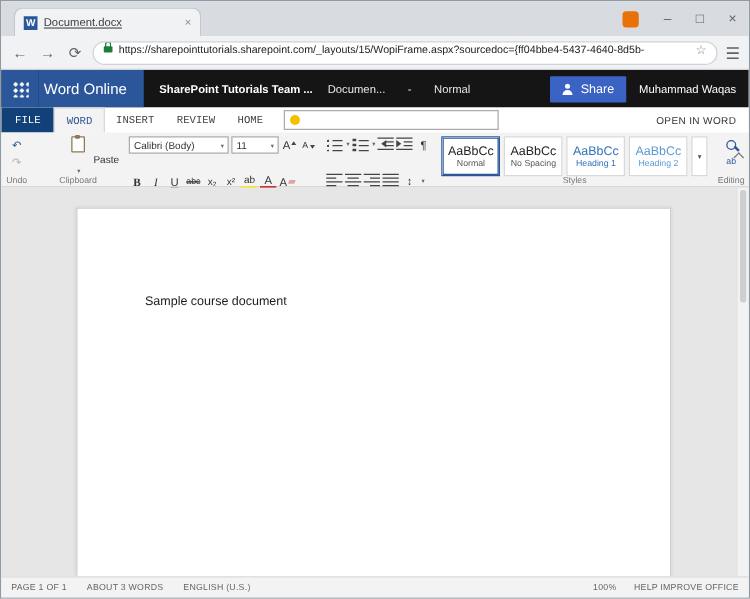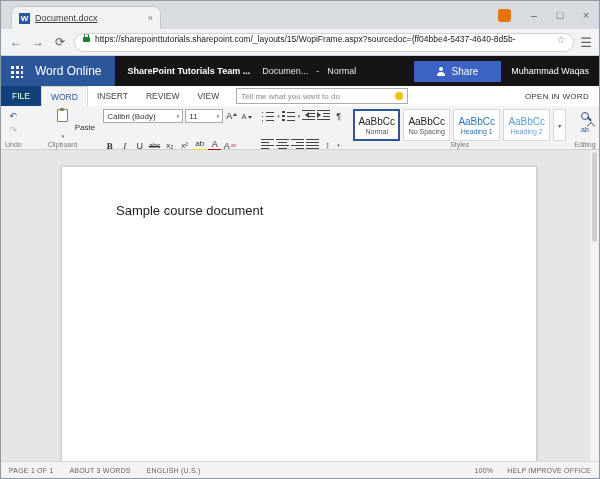--- a/index.html
+++ b/index.html
@@ -35,33 +35,33 @@
   .menu-btn { font-size:13px; color:#5f6368; }
 
   
   .suitebar { height:30px; flex:0 0 30px; background:#151515; display:flex; align-items:stretch; color:#fff; }
   .waffle-btn { width:30px; background:#2b579a; display:flex; align-items:center; justify-content:center; }
   .waffle { width:13px; height:13px;
             background:radial-gradient(circle,#fff 1.4px,transparent 1.7px) 0 0/5px 5px; }
   .appname { background:#2b579a; display:flex; align-items:center; padding:0 14px 0 4px;
              font-size:12px; color:#fff; }
   .site-label { display:flex; align-items:center; padding:0 12px; font-size:9px; font-weight:bold; }
-  .doc-group { display:flex; align-items:center; gap:8px; font-size:9px; color:#e8e8e8; }
+  .doc-group { display:flex; align-items:center; gap:18px; font-size:9px; color:#e8e8e8; }
   .share-btn { margin-left:auto; align-self:center; height:21px; background:#3a63c4; color:#fff;
-               display:flex; align-items:center; gap:6px; padding:0 23px; font-size:10px; border-radius:1px; }
+               display:flex; align-items:center; gap:6px; padding:0 10px; font-size:10px; border-radius:1px; }
   .person { width:9px; height:9px; position:relative; }
   .person::before { content:""; position:absolute; top:0; left:2.5px; width:4px; height:4px;
                     border-radius:50%; background:#fff; }
   .person::after { content:""; position:absolute; bottom:0; left:0.5px; width:8px; height:4px;
                    border-radius:4px 4px 0 0; background:#fff; }
   .user-name { display:flex; align-items:center; padding:0 10px; font-size:9px; }
 
   
   .rtabs { height:20px; flex:0 0 20px; background:#fff; display:flex; align-items:stretch; }
-  .rtab { display:flex; align-items:center; padding:0 9px; font-size:8.5px; color:#444; }
+  .rtab { display:flex; align-items:center; padding:0 9px; font-size:8.5px; color:#444;font-family:Liberation Mono, monospace; }
   .rtab.file { background:#124078; color:#fff; padding:0 11px; }
   .rtab.active { color:#2b579a; background:#f3f3f3; border:1px solid #d8d8d8; border-bottom:none; }
   .tellme { margin-left:8px; align-self:center; width:172px; height:16px; background:#fff;
             border:1px solid #ababab; display:flex; align-items:center; padding:0 4px; gap:3px; }
   .tellme input { border:none; outline:none; flex:1; font-size:8px; color:#444;
                   font-family:"Liberation Sans", sans-serif; background:transparent; }
   .tellme input::placeholder { color:#8a8a8a; }
   .bulb { width:8px; height:8px; border-radius:50%; background:#f2c100; flex:0 0 8px; }
   .open-word { margin-left:auto; align-self:center; font-size:8px; letter-spacing:.3px;
                color:#333; padding-right:10px; }
@@ -149,21 +149,21 @@
   .mag { width:8px; height:8px; border:1.5px solid #2b579a; border-radius:50%; position:relative; }
   .mag::after { content:""; position:absolute; width:5px; height:1.5px; background:#2b579a;
                 transform:rotate(45deg); right:-4px; bottom:-1px; }
   .collapse-chev { position:absolute; right:5px; top:17px; width:6px; height:6px;
                    border-left:1.5px solid #777; border-top:1.5px solid #777; transform:rotate(45deg); }
 
   
   .doc-area { flex:1; background:#e6e6e6; position:relative; overflow:hidden; }
   .page { position:absolute; left:60px; top:16px; width:476px; bottom:0; background:#fff;
           border:1px solid #cdcdcd; border-bottom:none; box-shadow:0 0 3px rgba(0,0,0,.12); }
-  .doc-text { position:absolute; left:54px; top:36px; font-size:13px; color:#1d1d1d; }
+  .doc-text { position:absolute; left:54px; top:69px; font-size:10px; color:#1d1d1d; }
   .scrollbar { position:absolute; right:0; top:0; bottom:0; width:10px; background:#f2f2f2; border-left:1px solid #e0e0e0; }
   .thumb { position:absolute; top:2px; left:2px; right:2px; height:90px; background:#cfcfcf; border-radius:3px; }
 
   
   .statusbar { height:17px; flex:0 0 17px; background:#f3f3f3; border-top:1px solid #d9d9d9;
                display:flex; align-items:center; padding:0 8px; font-size:7px; color:#666;
                letter-spacing:.2px; gap:16px; }
   .statusbar .right { margin-left:auto; display:flex; gap:14px; }
 </style>
 </head>
@@ -213,23 +213,22 @@
       <span>Share</span>
     </div>
     <div class="user-name">Muhammad Waqas</div>
   </div>
 
   <div class="rtabs">
     <span class="rtab file">FILE</span>
     <span class="rtab active">WORD</span>
     <span class="rtab">INSERT</span>
     <span class="rtab">REVIEW</span>
-    <span class="rtab">VIEW</span>
+    <span class="rtab">HOME</span>
     <div class="tellme">
-      <input placeholder="Tell me what you want to do" style="">
       <span class="bulb"></span>
     </div>
     <span class="open-word">OPEN IN WORD</span>
   </div>
 
   <div class="ribbon">
 
     <div class="rgroup">
       <div class="g-body col">
         <span class="sb glyph-blue">↶</span>

